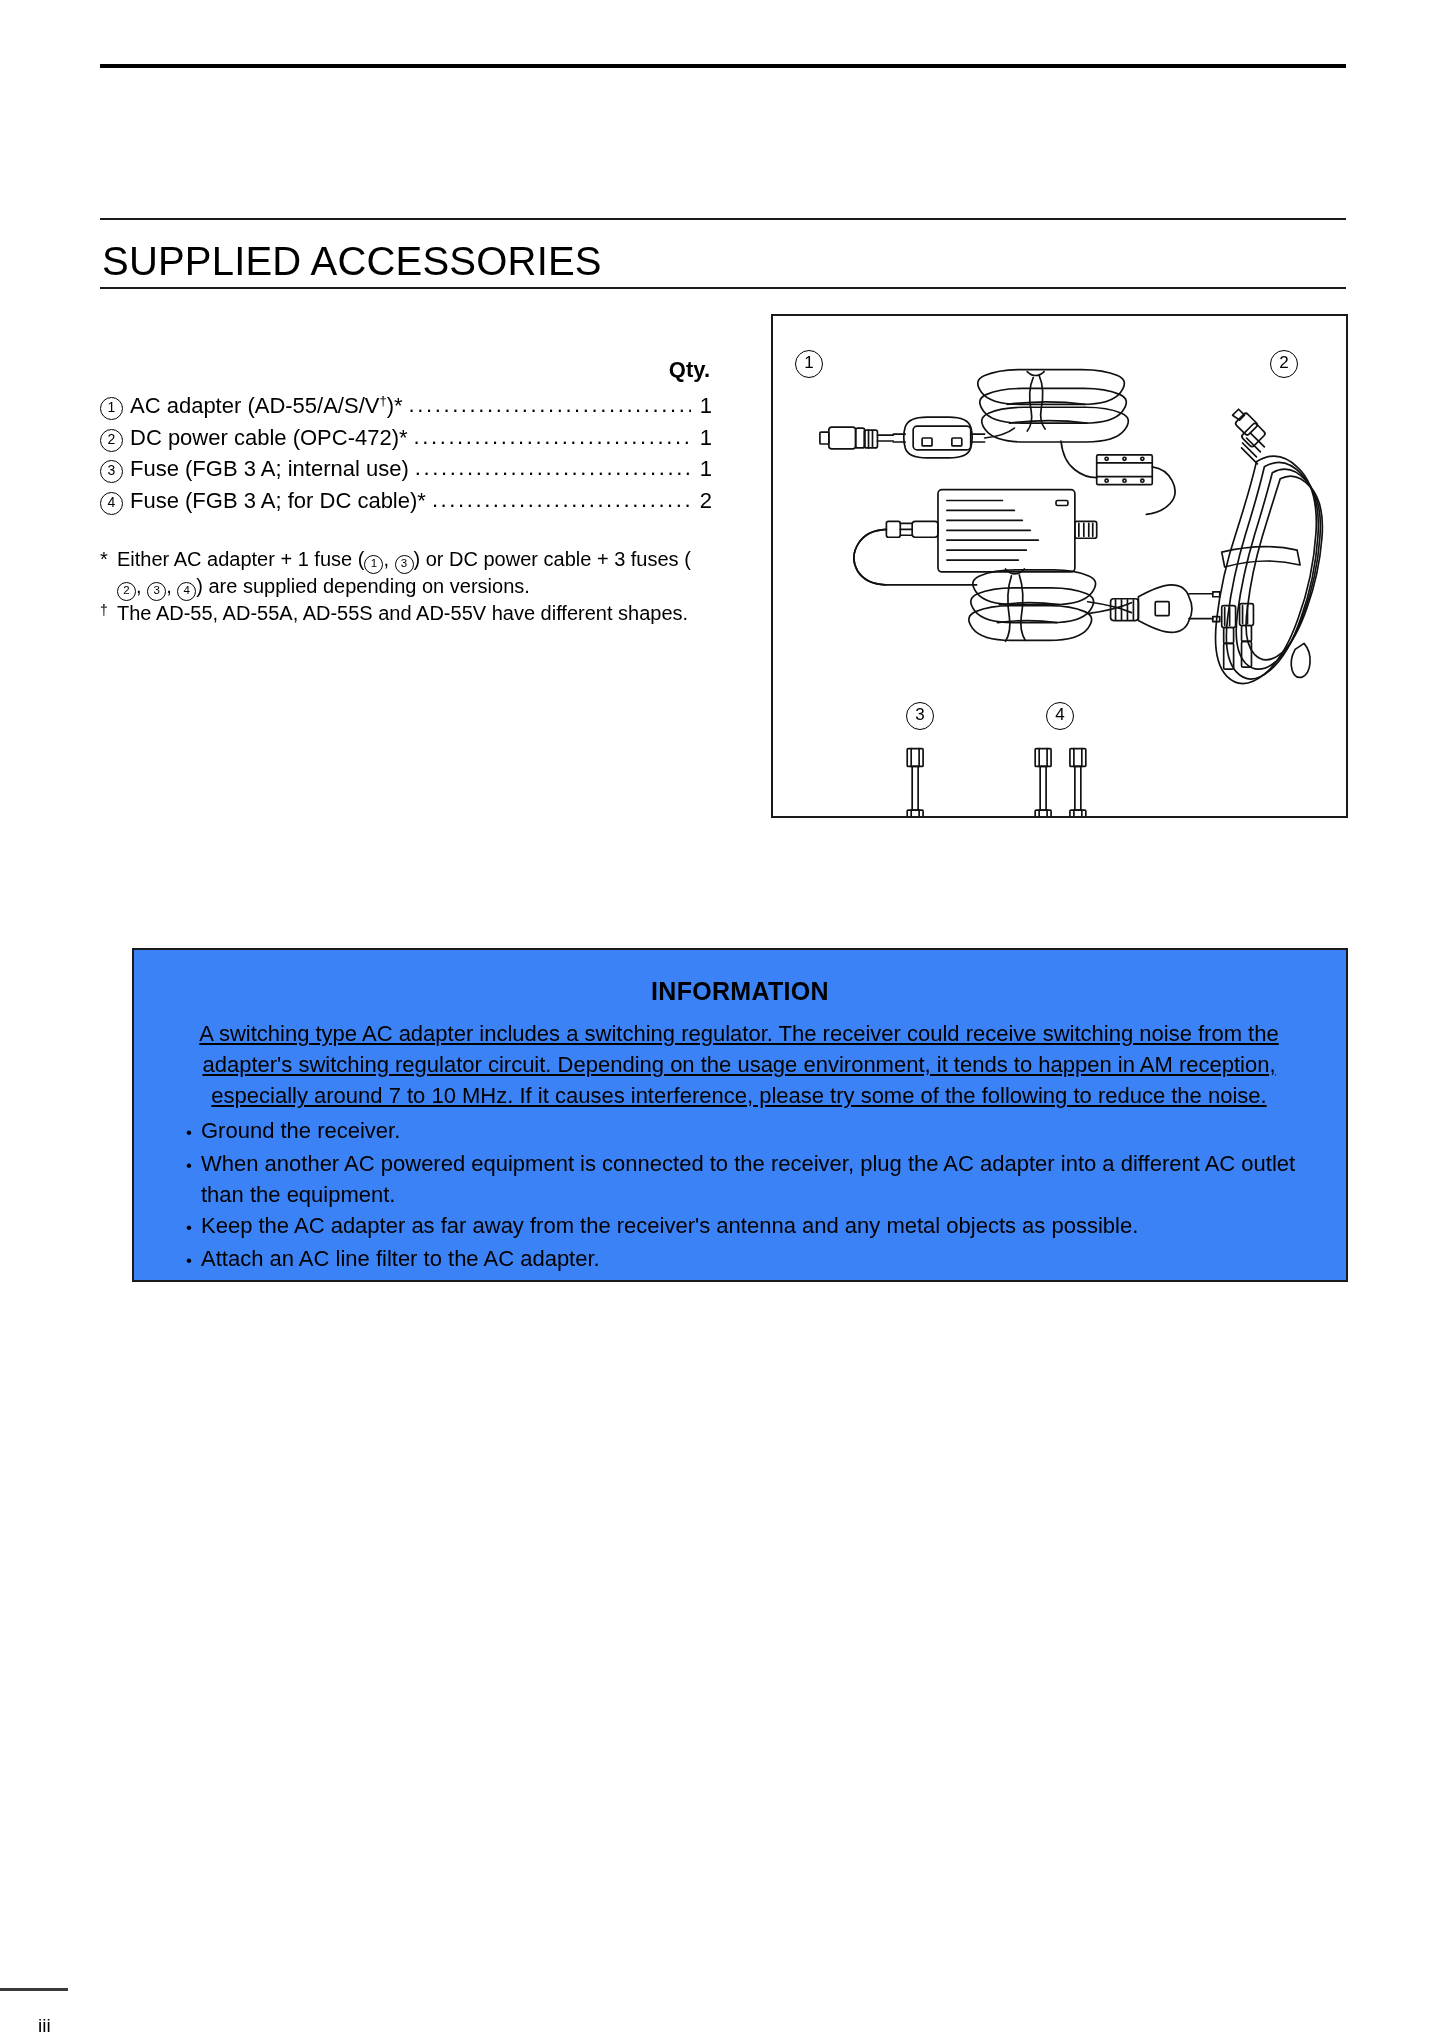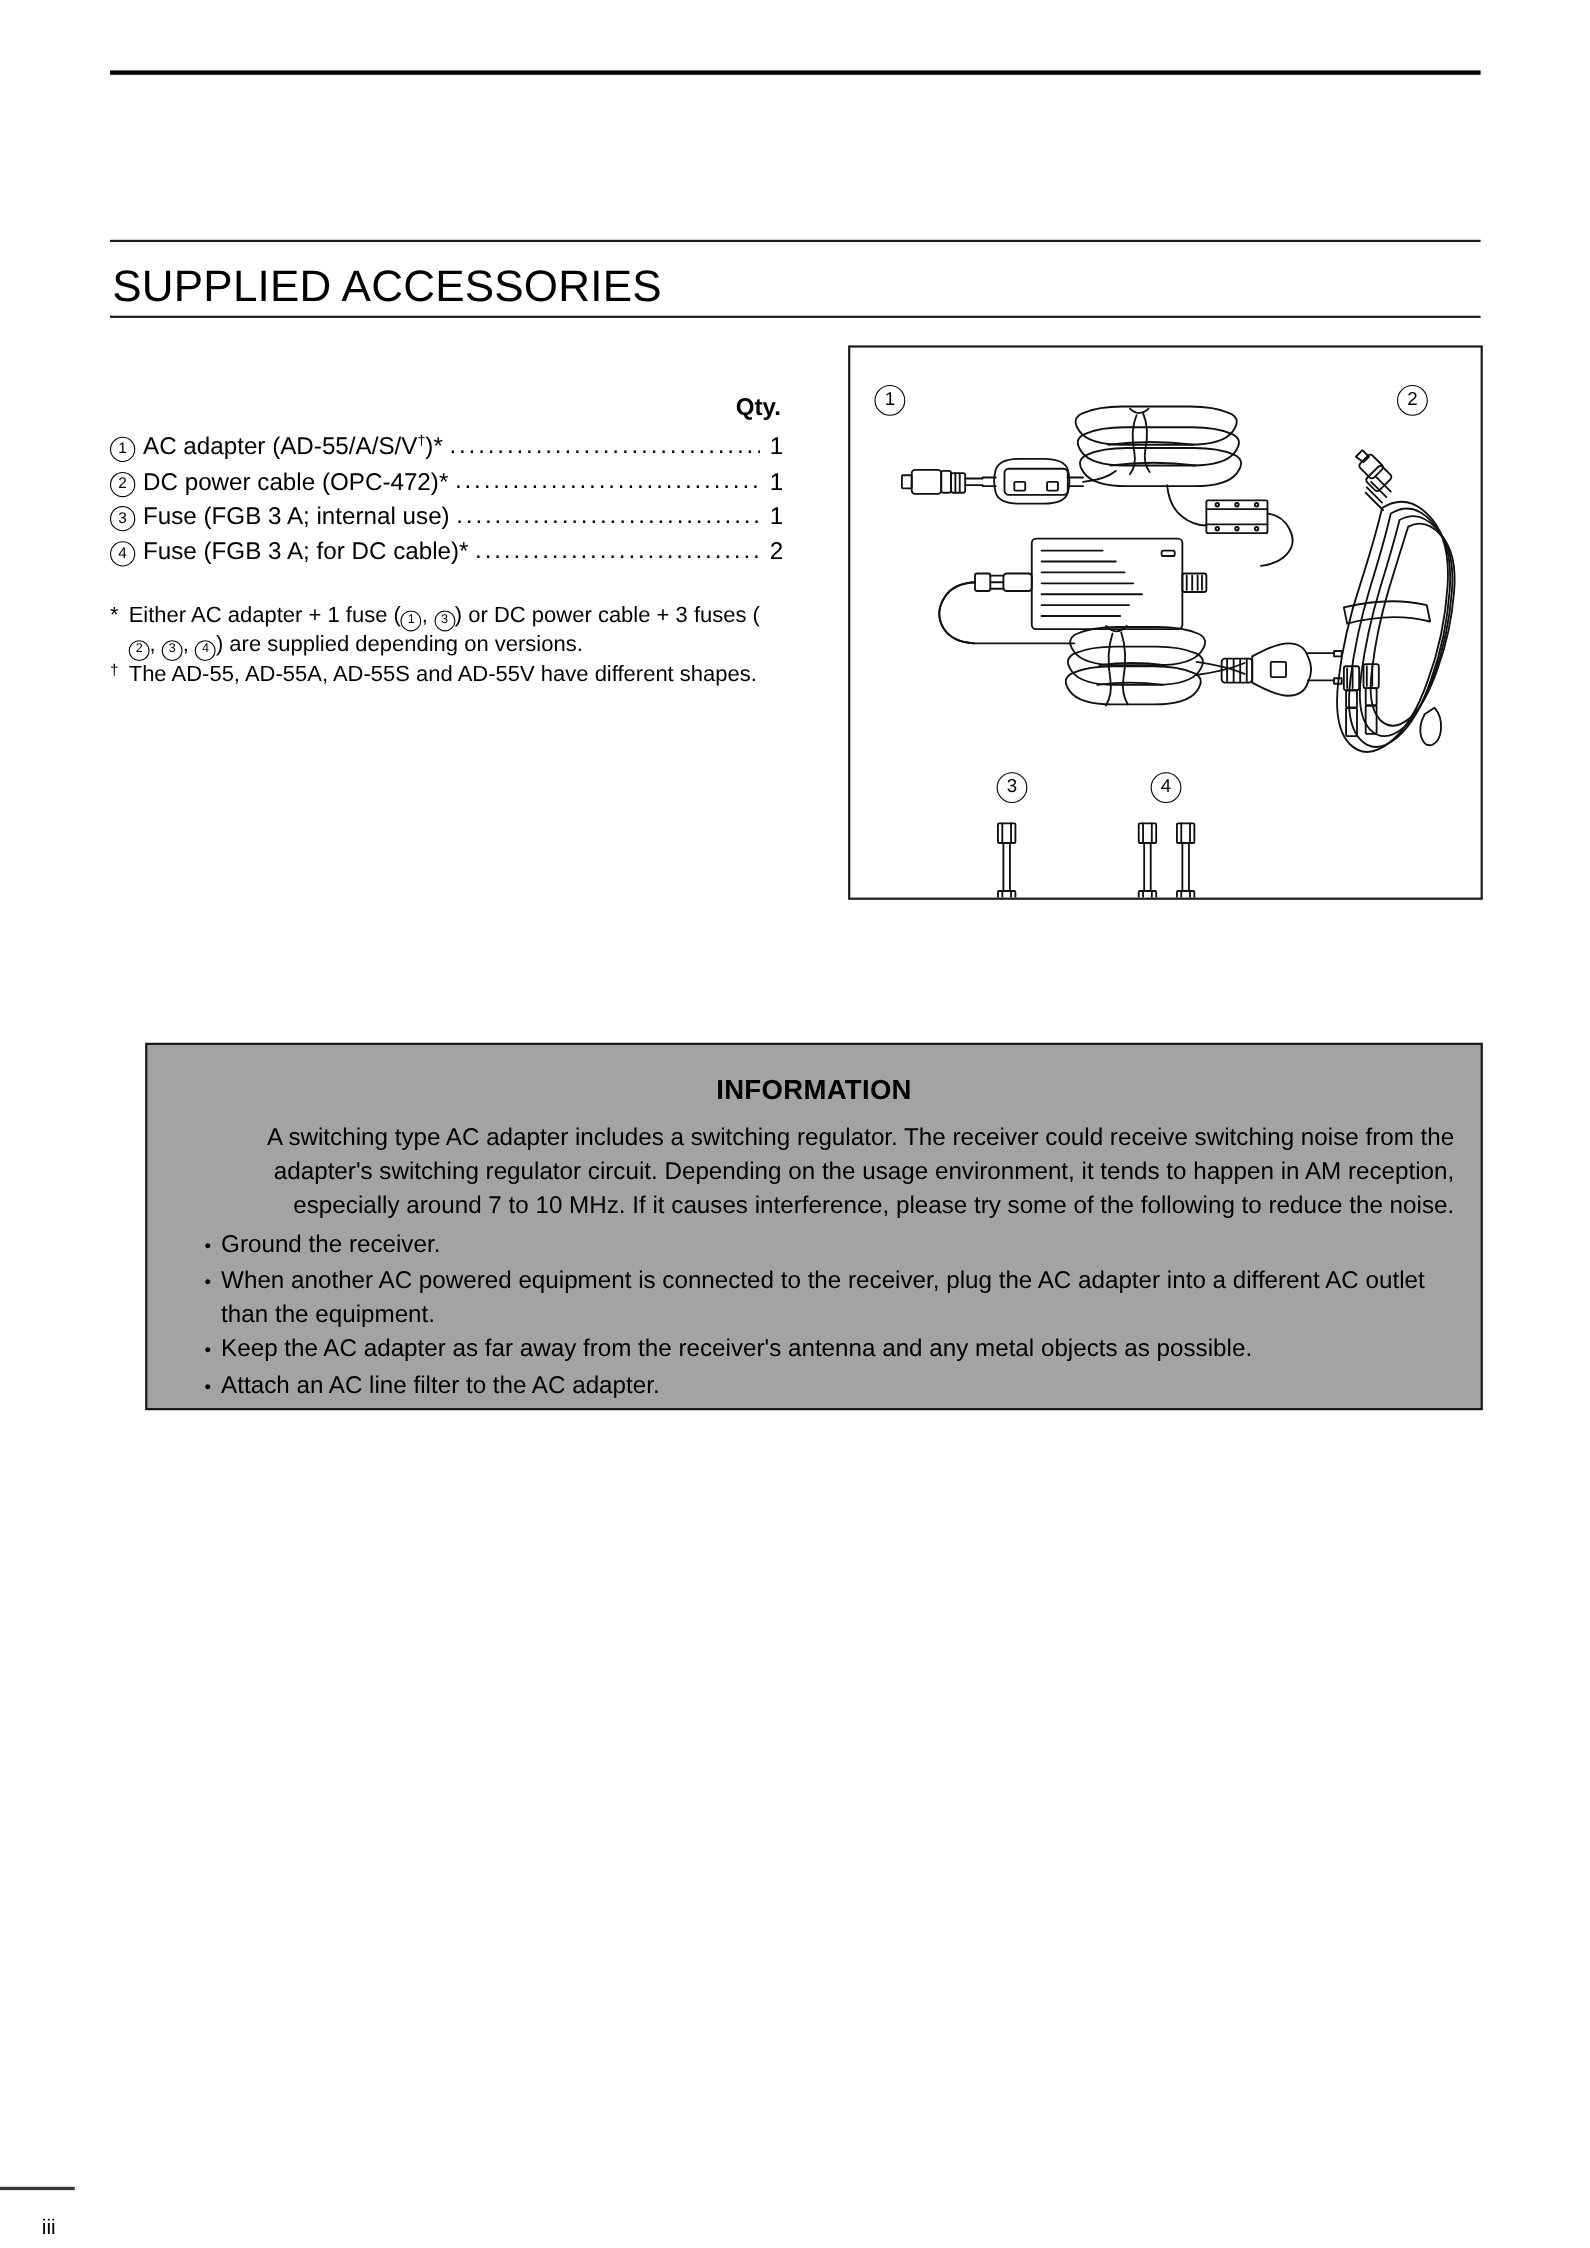--- a/index.html
+++ b/index.html
@@ -204,35 +204,36 @@
 
   
   .info-box {
     position: absolute;
     left: 132px;
     top: 948px;
     width: 1216px;
     height: 334px;
     border: 2px solid #1a1a1a;
     box-sizing: border-box;
-    background: #a3a3a3;
+    background: #3b82f6;
   }
   .info-title {
     text-align: center;
     font-size: 25px;
     font-weight: bold;
     line-height: 30px;
     margin-top: 26px;
     letter-spacing: 0.3px;
   }
   .info-para {
     font-size: 22px;
     line-height: 31px;
     margin: 12px 24px 0 22px;
-    text-align: right;
+    text-align: center;
+    text-decoration: underline;
   }
   .info-bullets {
     margin: 4px 24px 0 52px;
   }
   .bullet-row {
     display: flex;
     align-items: baseline;
     font-size: 22px;
     line-height: 31px;
   }

